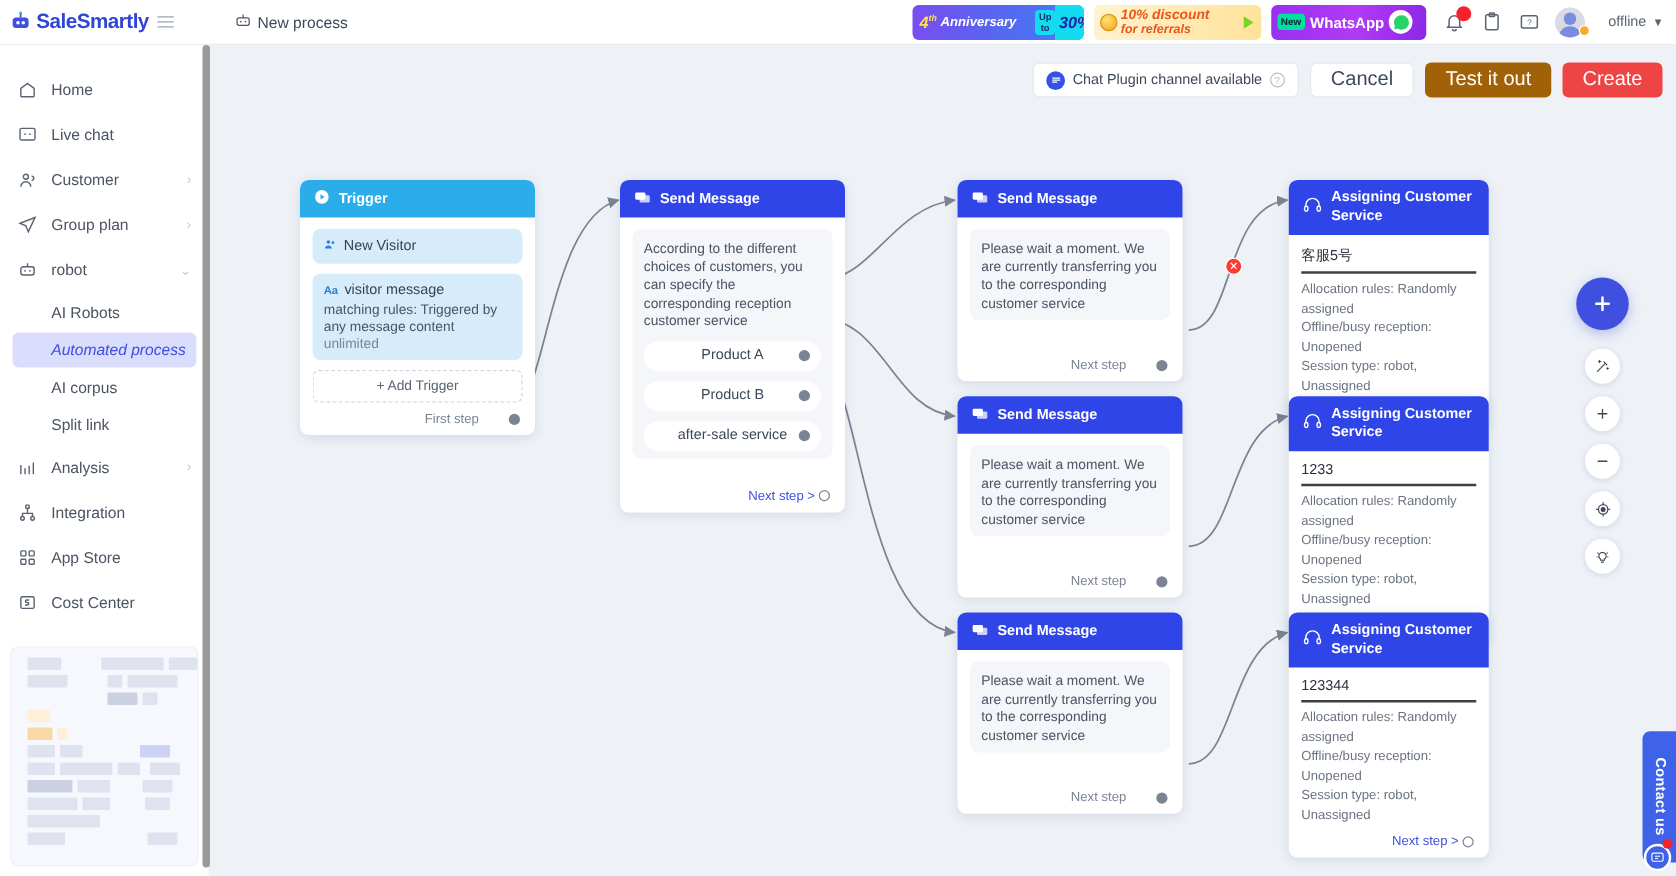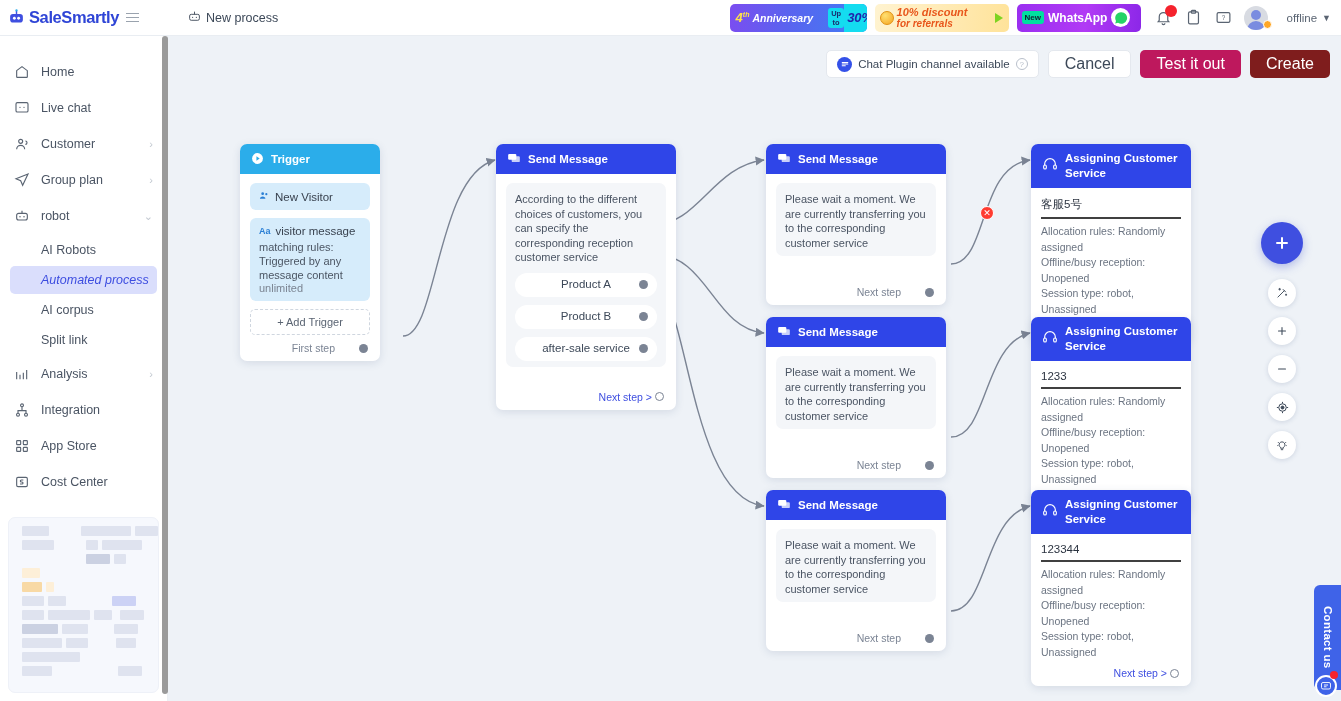--- a/index.html
+++ b/index.html
@@ -154,22 +154,22 @@
   }
   .tb-chip .qm {
     width: 12px; height: 12px; border-radius: 50%; border: 1px solid #b9c0cb;
     font-size: 8px; color: #b9c0cb; display: flex; align-items: center; justify-content: center;
   }
   .btn {
     height: 28px; border-radius: 5px; display: flex; align-items: center; justify-content: center;
     font-size: 16px; cursor: pointer; padding: 0 16px;
   }
   .btn-cancel { background: #fff; border: 1px solid #e4e8ee; color: #3c4858; }
-  .btn-test { background: #be185d; color: #fff; }
-  .btn-create { background: #7f1d1d; color: #fff; }
+  .btn-test { background: #a16207; color: #fff; }
+  .btn-create { background: #ef4444; color: #fff; }
 
   
   .node { position: absolute; background: #fff; border-radius: 7px;
           box-shadow: 0 2px 9px rgba(40,60,110,.13); z-index: 10; }
   .node-hd {
     height: 30px; border-radius: 7px 7px 0 0; display: flex; align-items: center;
     gap: 7px; padding: 0 11px; color: #fff; font-size: 11.5px; font-weight: bold;
   }
   .hd-trigger { background: #2badea; }
   .hd-msg { background: #2f45e8; }
@@ -556,21 +556,21 @@
 
       <path d="M783,228 C820,228 810,130 862,124" fill="none" stroke="#7b8494" stroke-width="1.4" marker-end="url(#arw)"></path>
 
       <path d="M783,401 C820,401 815,308 862,297" fill="none" stroke="#7b8494" stroke-width="1.4" marker-end="url(#arw)"></path>
 
       <path d="M783,575 C820,575 815,482 862,470" fill="none" stroke="#7b8494" stroke-width="1.4" marker-end="url(#arw)"></path>
     </svg>
 
     <div class="err-badge" style="left:812px; top:170px;">✕</div>
 
-    <div class="node" style="left:72px; top:108px; width:140px;">
+    <div class="node" style="left:72px; top:108px; width:188px;">
       <div class="node-hd hd-trigger">
         <span>
           <svg viewBox="0 0 24 24" width="13" height="13">
               <circle cx="12" cy="12" r="10" fill="#fff"></circle>
               <path d="M10 8l6 4-6 4z" fill="#2badea"></path>
             </svg>
         </span>
         <span>Trigger</span>
       </div>
       <div class="node-bd">

